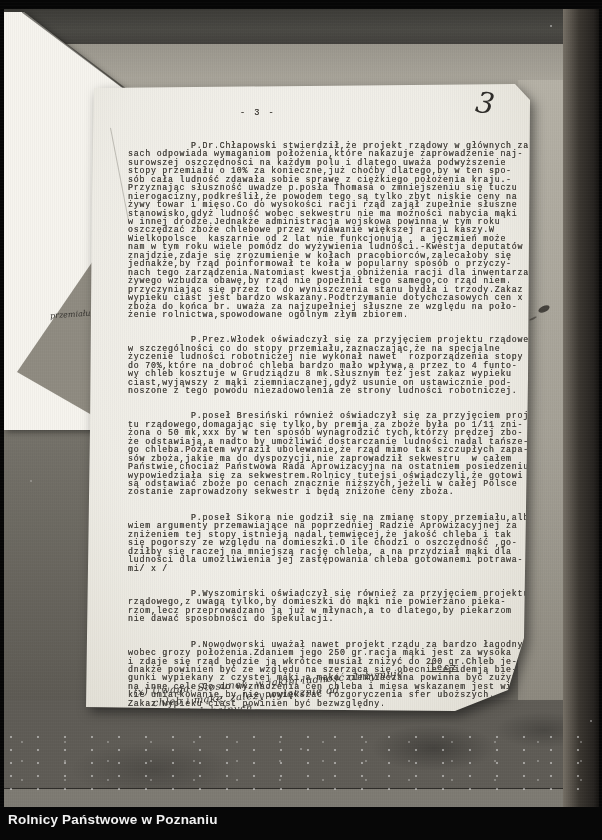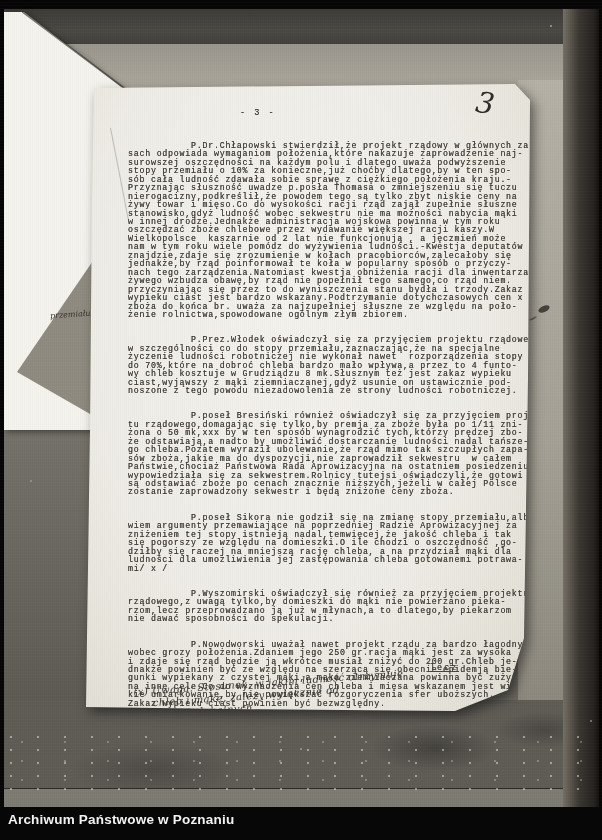--- a/index.html
+++ b/index.html
@@ -180,15 +180,15 @@
     </div>
   </div>
 
   <div class="layer crease"></div>
   <div class="layer ink-smudge"></div>
   <div class="layer margin-note">przemiału</div>
 
   <div class="layer grain"></div>
 
   <div class="layer caption-bar">
-    <div class="caption-text">Archiwum Państwowe w Poznaniu</div>
+    <div class="caption-text">Rolnicy Państwowe w Poznaniu</div>
   </div>
 </div>
 
 </body></html>

